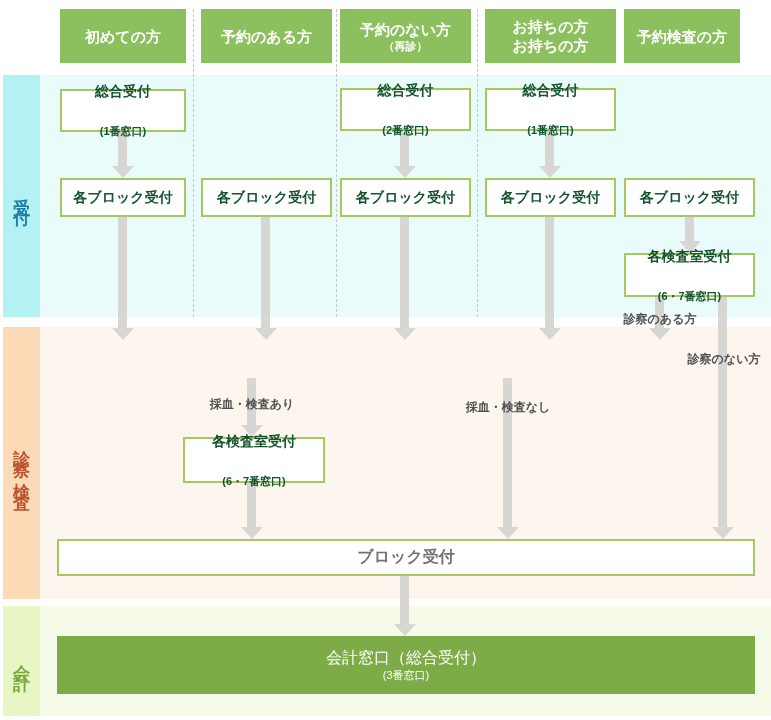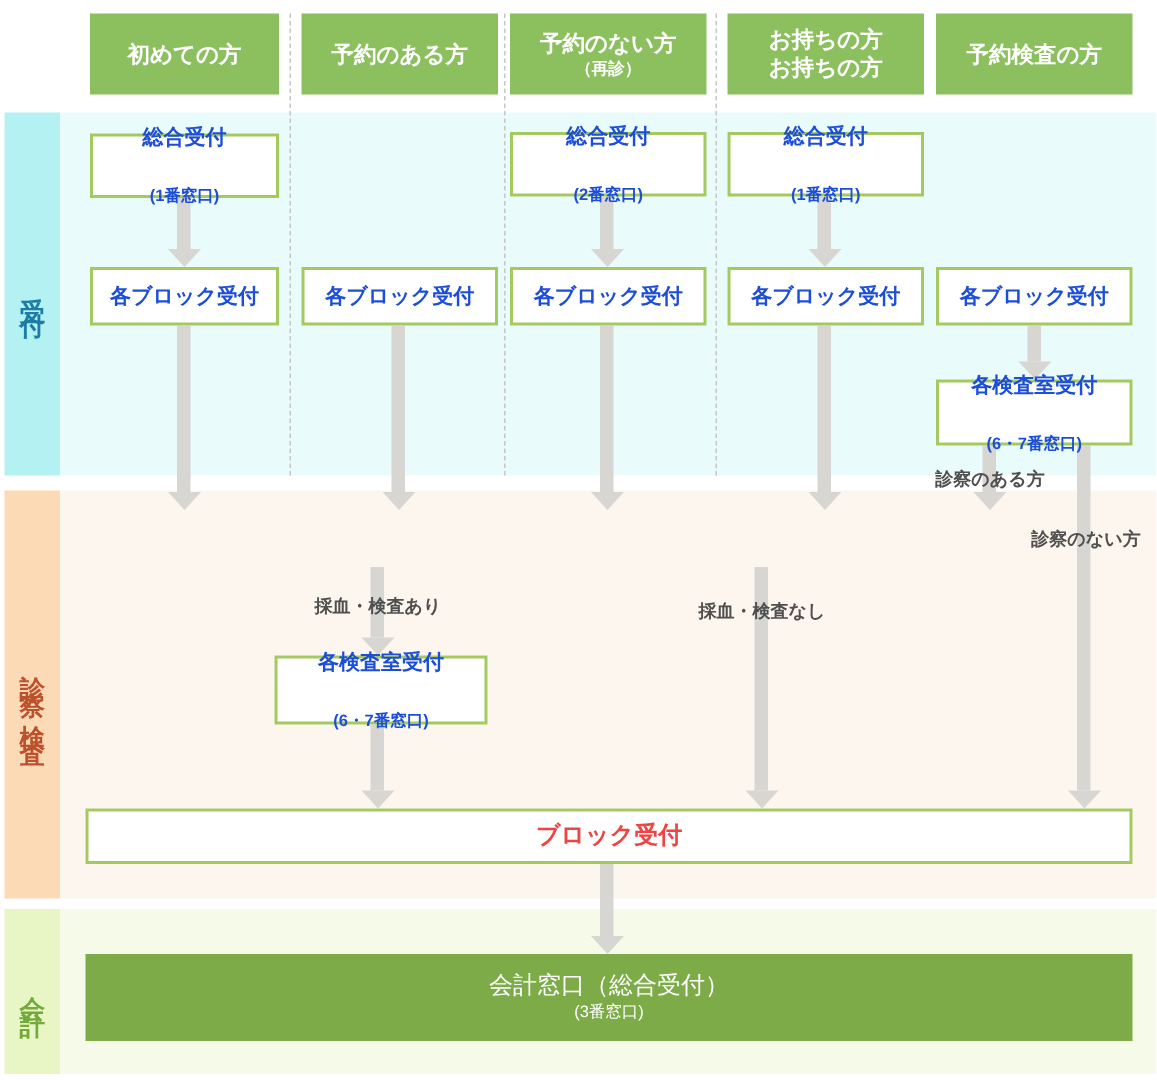--- a/index.html
+++ b/index.html
@@ -30,35 +30,35 @@
     font-weight:bold;font-size:15px;line-height:19px;text-align:center;
   }
   .hdr .sub-small{font-size:11px;line-height:14px;}
   .hdr span:empty{display:none;}
   
   .vsep{position:absolute;top:9px;height:308px;width:0;border-left:1px dashed #c6c6c6;z-index:1;}
   
   .node{
     position:absolute;z-index:3;background:#ffffff;border:2px solid #a3c95f;box-sizing:border-box;
     display:flex;flex-direction:column;align-items:center;justify-content:center;
-    color:#1d4ed8;font-weight:bold;text-align:center;gap:24px;
+    color:#14532d;font-weight:bold;text-align:center;gap:24px;
   }
   .node .t{font-size:14px;line-height:17px;}
   .node .s{font-size:11px;line-height:14px;}
   .node span:empty{display:none;}
   .hatchbox{
     position:absolute;z-index:3;box-sizing:border-box;border:2px solid #8fbf58;
     background:repeating-linear-gradient(135deg,#e2efd2 0px,#e2efd2 2px,#ffffff 2px,#ffffff 8px);
     display:flex;align-items:center;justify-content:center;
     color:#61a03e;font-weight:bold;font-size:17px;letter-spacing:14px;padding-left:14px;
   }
   .bigbar{
     position:absolute;z-index:3;background:#ffffff;border:2px solid #a3c95f;box-sizing:border-box;
     display:flex;align-items:center;justify-content:center;
-    color:#ef4444;font-weight:bold;font-size:16px;
+    color:#737373;font-weight:bold;font-size:16px;
   }
   .cashier{
     position:absolute;z-index:3;background:#7cab48;box-sizing:border-box;
     display:flex;flex-direction:column;align-items:center;justify-content:center;
     color:#ffffff;font-weight:normal;text-align:center;
   }
   .cashier .t{font-size:16px;line-height:21px;}
   .cashier .s{font-size:11px;line-height:15px;}
   
   .arrow{position:absolute;width:22px;z-index:2;}
@@ -102,21 +102,21 @@
 
   </div>
   <div class="hdr" style="left:340px;width:131px;">
     <span>予約のない方</span>
     <span class="sub-small">（再診）</span>
   </div>
   <div class="hdr" style="left:485px;width:131px;">
     <span>お持ちの方</span>
     <span>お持ちの方</span>
   </div>
-  <div class="hdr" style="left:624px;width:131px;">
+  <div class="hdr" style="left:624px;width:116px;">
     <span>予約検査の方</span>
 
   </div>
 
   <div class="node" style="left:60px;top:89px;width:126px;height:43px;">
     <span class="t">総合受付</span>
     <span class="s">(1番窓口)</span>
   </div>
   <div class="node" style="left:340px;top:88px;width:131px;height:43px;">
     <span class="t">総合受付</span>

